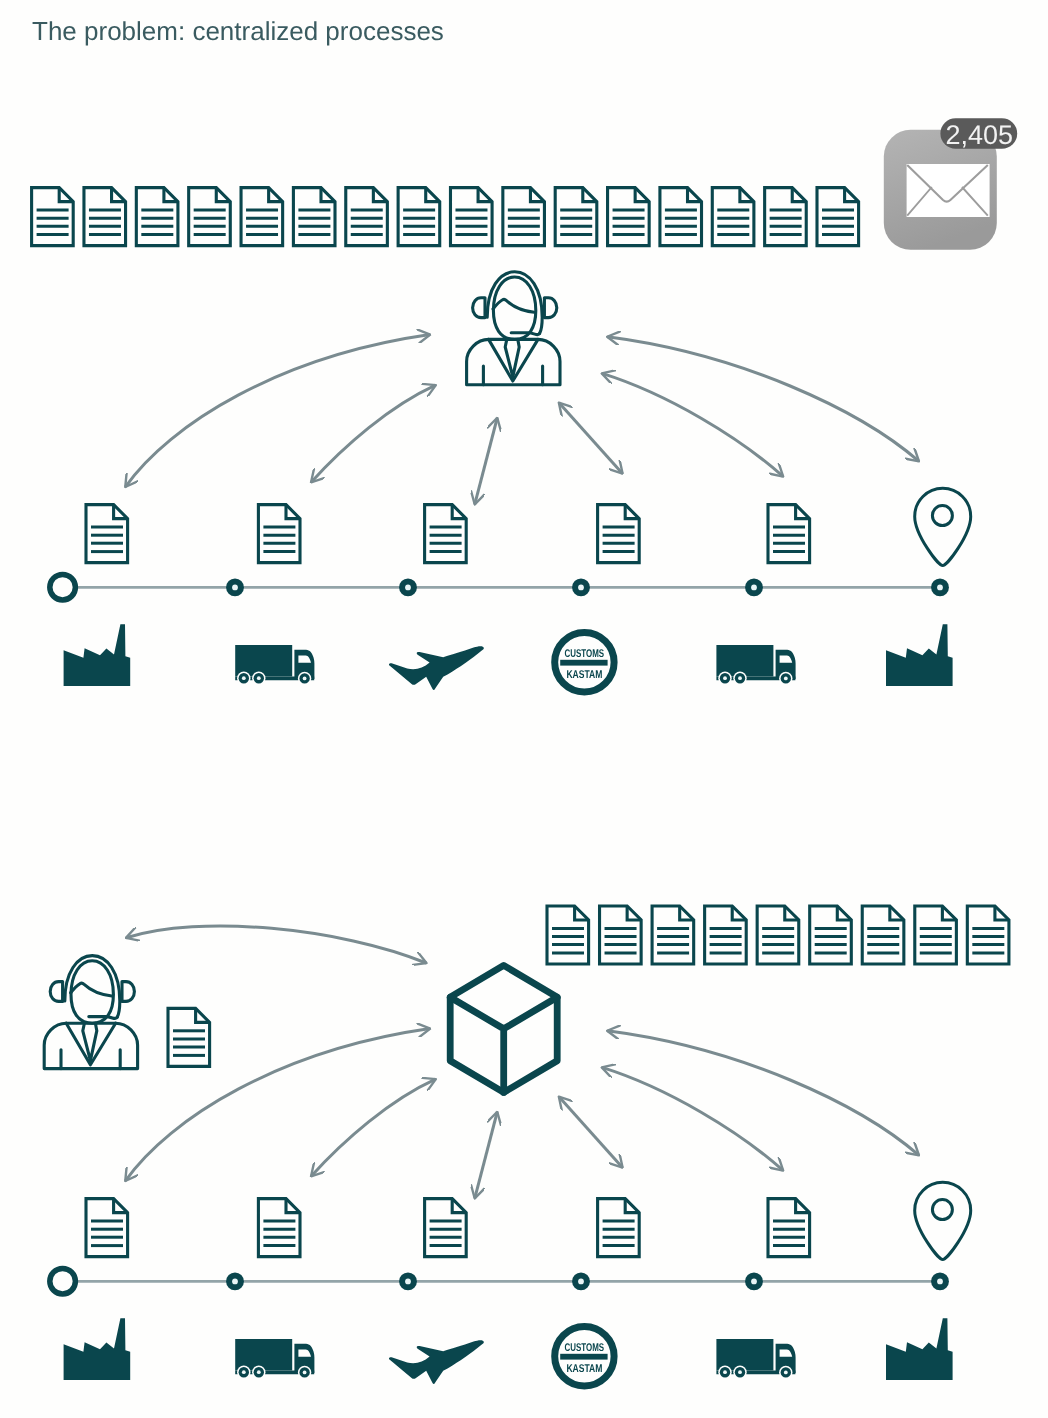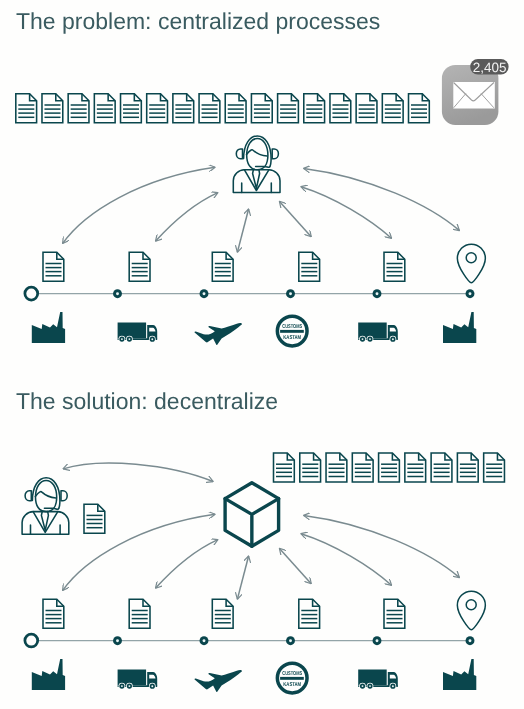--- a/index.html
+++ b/index.html
@@ -1,32 +1,31 @@
 <!DOCTYPE html>
 <html><head>
 <meta charset="utf-8">
 <title>Centralized vs decentralized processes</title>
 <style>
   html,body{margin:0;padding:0;}
   body{width:524px;height:709px;background:#fefefd;font-family:"Liberation Sans",sans-serif;overflow:hidden;-webkit-font-smoothing:antialiased;text-rendering:geometricPrecision;}
   #stage{position:relative;width:524px;height:709px;}
-  .sec-title{position:absolute;color:#3a5b60;font-size:23px;white-space:nowrap;}
+  .sec-title{position:absolute;color:#3a5b60;font-size:13px;white-space:nowrap;}
   #t1{left:16px;top:8px;}
   #t2{left:16px;top:388px;}
   svg.layer{position:absolute;left:0;top:0;width:524px;height:709px;}
   .badge-txt{font-family:"Liberation Sans",sans-serif;font-size:13.5px;fill:#f2f2f2;}
   svg text{-webkit-font-smoothing:antialiased;}
   .stamp-txt{font-family:"Liberation Sans",sans-serif;font-weight:bold;fill:#0a464d;}
 </style>
 </head>
 <body>
 
 <div id="stage">
   <div class="sec-title" id="t1">The problem: centralized processes</div>
-  <div class="sec-title" id="t2">The solution: decentralize</div>
   <svg class="layer" id="art" viewBox="0 0 524 709">
       <defs>
         <marker id="ah" viewBox="0 0 10 10" refX="9.0" refY="5" markerWidth="4.7" markerHeight="4.7" orient="auto" markerUnits="strokeWidth">
           <path d="M0.8,0.2 L9.2,5 L0.8,9.8" fill="none" stroke="#7a8b90" stroke-width="1.7" stroke-linecap="round" stroke-linejoin="round"></path>
         </marker>
         <marker id="ahs" viewBox="0 0 10 10" refX="1.0" refY="5" markerWidth="4.7" markerHeight="4.7" orient="auto" markerUnits="strokeWidth">
           <path d="M9.2,0.2 L0.8,5 L9.2,9.8" fill="none" stroke="#7a8b90" stroke-width="1.7" stroke-linecap="round" stroke-linejoin="round"></path>
         </marker>
       </defs>
       <g>

